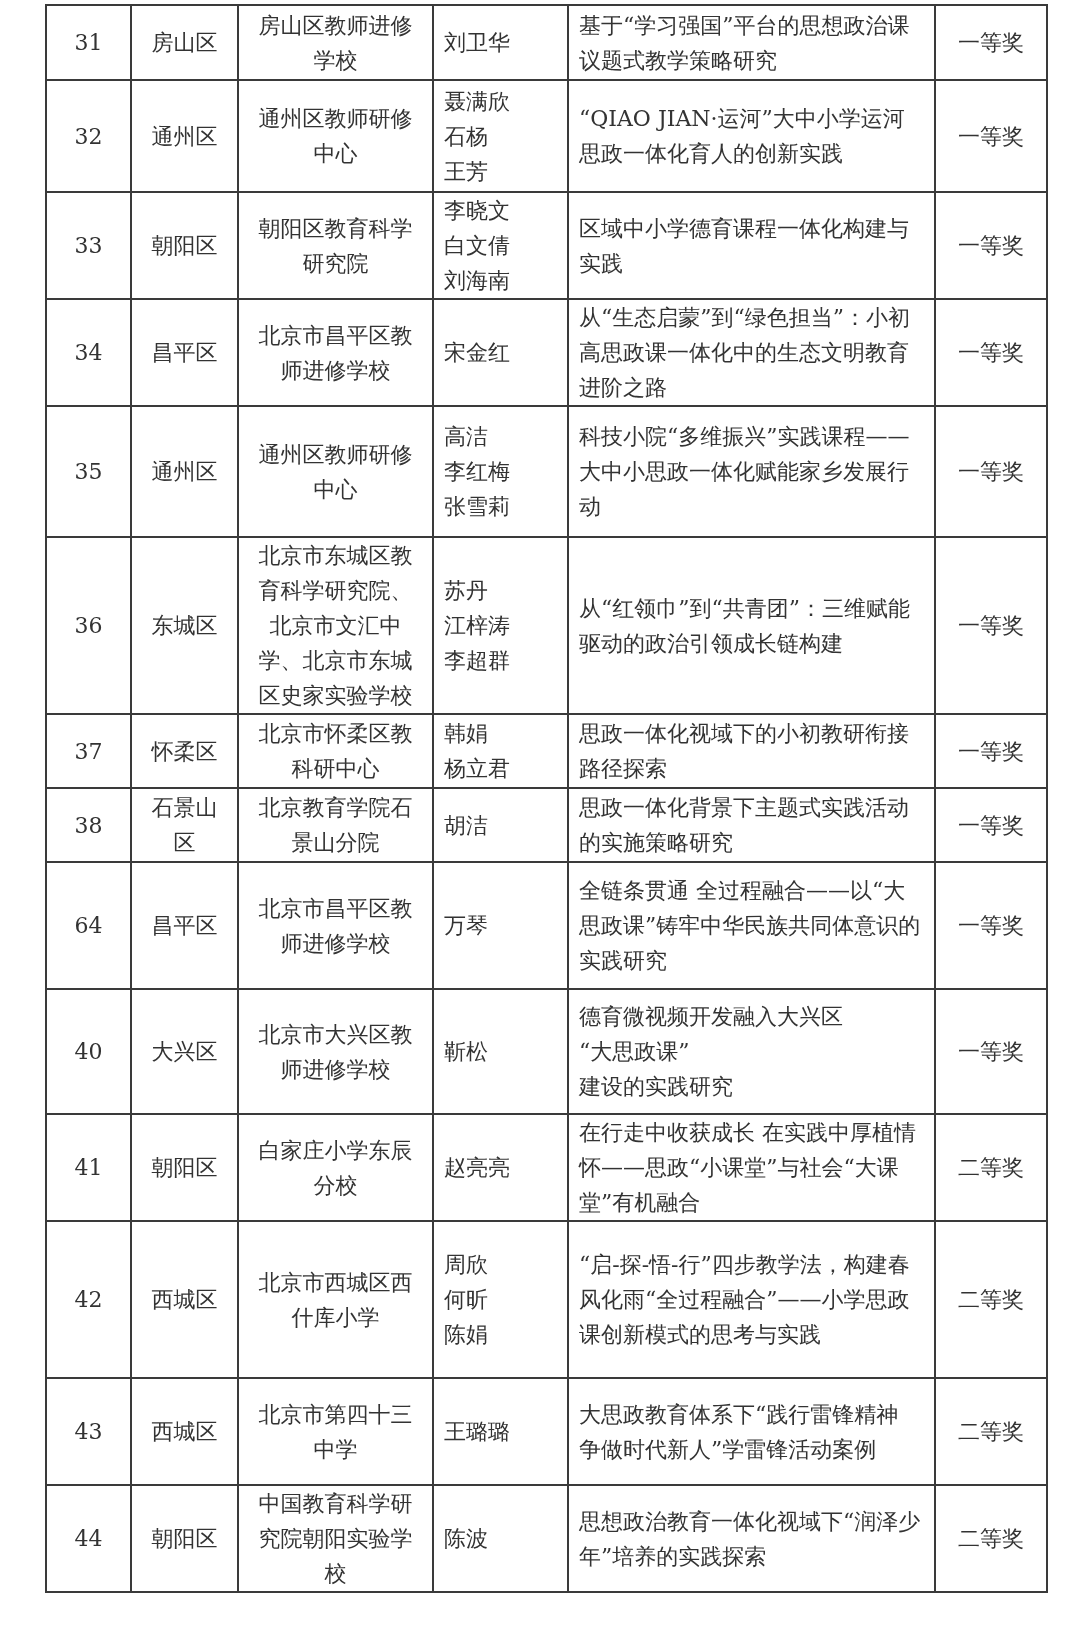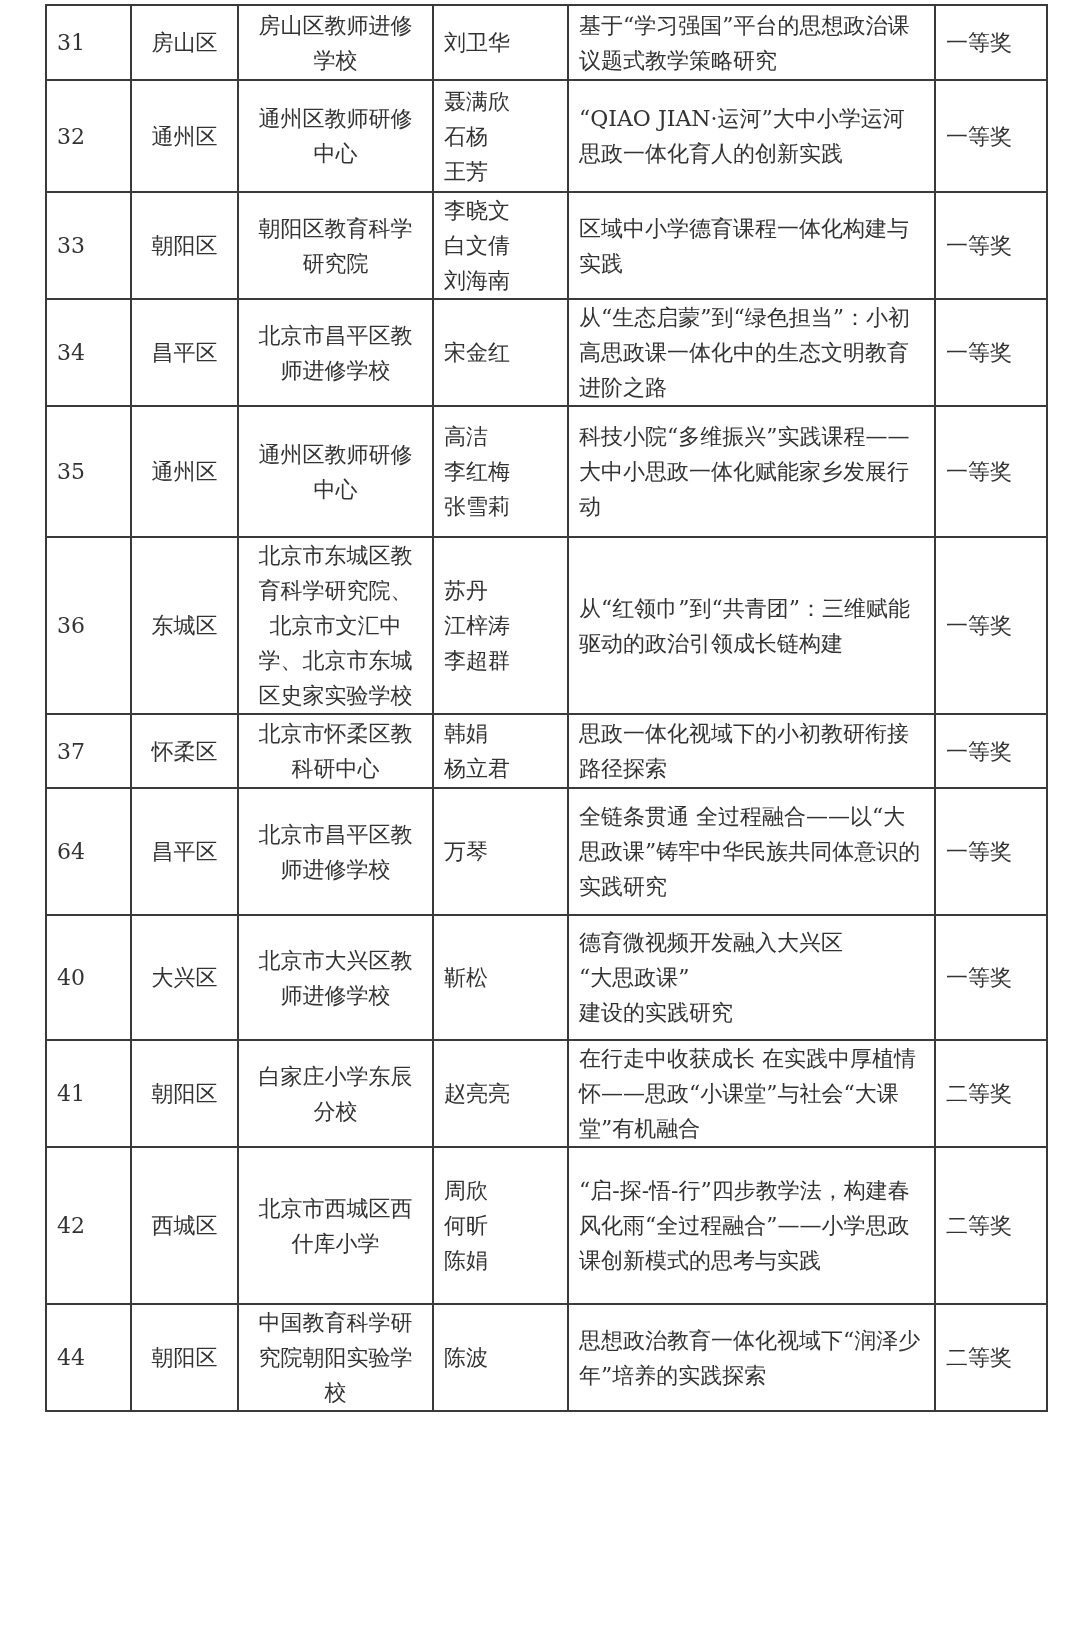--- a/index.html
+++ b/index.html
@@ -25,26 +25,26 @@
   }
   table.awards td {
     border: 2px solid #3a3a3a;
     font-size: 22px;
     line-height: 35px;
     padding: 0 10px;
     vertical-align: middle;
     color: #333333;
     word-break: break-all;
   }
-  td.c-num { width: 63px; text-align: left; padding: 0; }
+  td.c-num { width: 63px; text-align: center; padding: 0; }
   td.c-dist { width: 85px; text-align: center; padding: 0 8px; }
   td.c-unit { width: 173px; text-align: center; }
   td.c-auth { width: 113px; }
   td.c-title { width: 345px; text-align: left; margin-left: 20px; }
-  td.c-award { width: 90px; text-align: left; padding: 0; margin-left: 28px; }
+  td.c-award { width: 90px; text-align: center; padding: 0; margin-left: 28px; }
   .line { display: block; }
 </style>
 </head>
 <body>
 
 <table class="awards">
   <tbody id="tbody">
       <tr style="height: 75px;">
         <td class="c-num">31</td>
         <td class="c-dist">房山区</td>
@@ -117,20 +117,30 @@
         <td class="c-num">37</td>
         <td class="c-dist">怀柔区</td>
         <td class="c-unit">北京市怀柔区教科研中心</td>
         <td class="c-auth">
           <span class="line">韩娟</span>
           <span class="line">杨立君</span>
         </td>
         <td class="c-title">思政一体化视域下的小初教研衔接路径探索</td>
         <td class="c-award">一等奖</td>
       </tr>
+      <tr style="height: 74px;">
+        <td class="c-num">38</td>
+        <td class="c-dist">石景山区</td>
+        <td class="c-unit">北京教育学院石景山分院</td>
+        <td class="c-auth">
+          <span class="line">胡洁</span>
+        </td>
+        <td class="c-title">思政一体化背景下主题式实践活动的实施策略研究</td>
+        <td class="c-award">一等奖</td>
+      </tr>
       <tr style="height: 127px;">
         <td class="c-num">64</td>
         <td class="c-dist">昌平区</td>
         <td class="c-unit">北京市昌平区教师进修学校</td>
         <td class="c-auth">
           <span class="line">万琴</span>
         </td>
         <td class="c-title">全链条贯通 全过程融合——以“大思政课”铸牢中华民族共同体意识的实践研究</td>
         <td class="c-award">一等奖</td>
       </tr>
@@ -164,20 +174,30 @@
         <td class="c-unit">北京市西城区西什库小学</td>
         <td class="c-auth">
           <span class="line">周欣</span>
           <span class="line">何昕</span>
           <span class="line">陈娟</span>
         </td>
         <td class="c-title">“启-探-悟-行”四步教学法，构建春 风化雨“全过程融合”——小学思政课创新模式的思考与实践</td>
         <td class="c-award">二等奖</td>
       </tr>
       <tr style="height: 107px;">
+        <td class="c-num">43</td>
+        <td class="c-dist">西城区</td>
+        <td class="c-unit">北京市第四十三中学</td>
+        <td class="c-auth">
+          <span class="line">王璐璐</span>
+        </td>
+        <td class="c-title">大思政教育体系下“践行雷锋精神 争做时代新人”学雷锋活动案例</td>
+        <td class="c-award">二等奖</td>
+      </tr>
+      <tr style="height: 107px;">
         <td class="c-num">44</td>
         <td class="c-dist">朝阳区</td>
         <td class="c-unit">中国教育科学研究院朝阳实验学校</td>
         <td class="c-auth">
           <span class="line">陈波</span>
         </td>
         <td class="c-title">思想政治教育一体化视域下“润泽少年”培养的实践探索</td>
         <td class="c-award">二等奖</td>
       </tr>
     </tbody>

